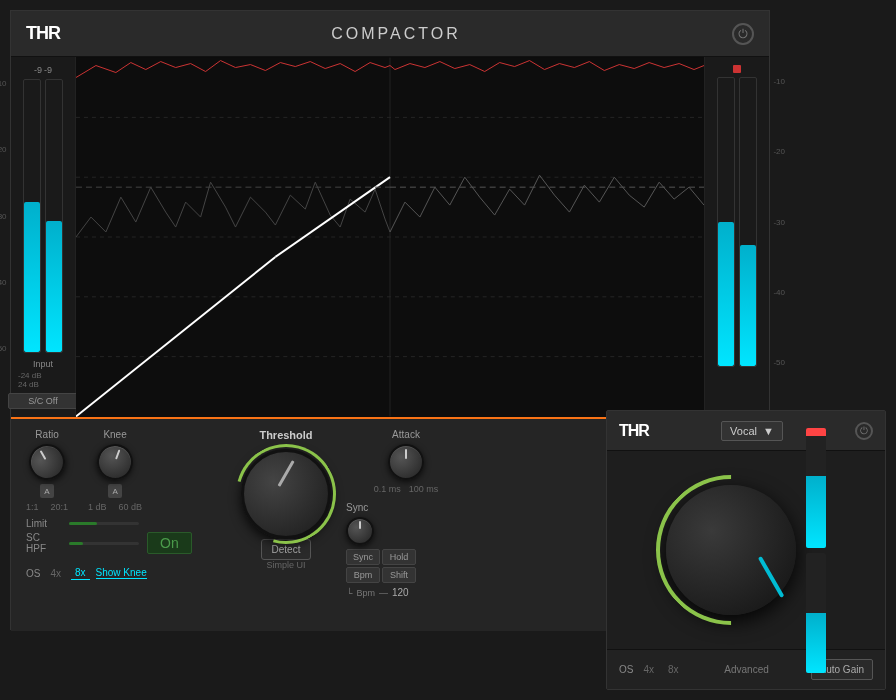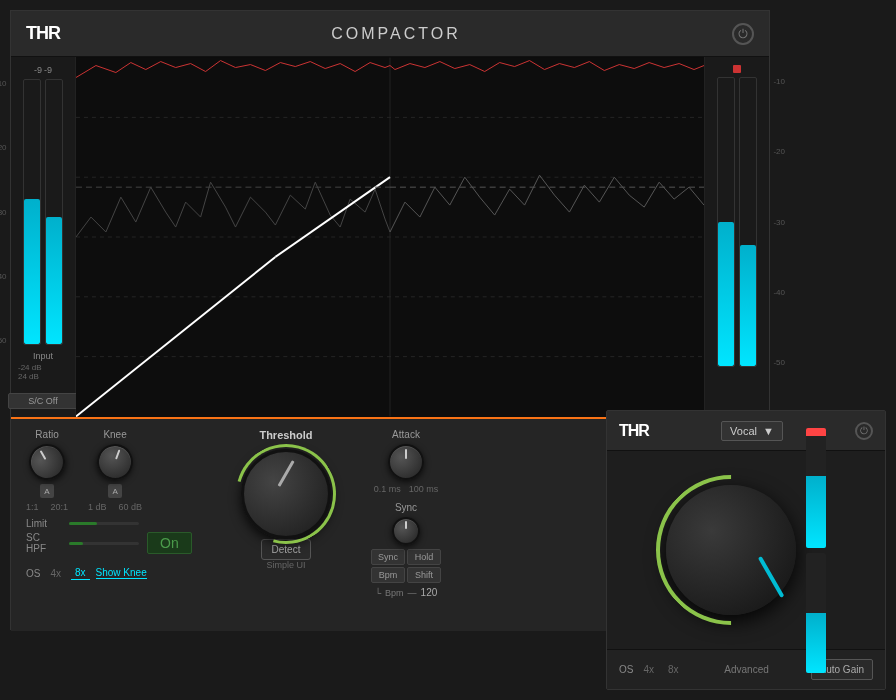--- a/index.html
+++ b/index.html
@@ -195,21 +195,21 @@
     .section-label {
       color: #ccc;
       font-size: 11px;
       font-weight: bold;
       margin-bottom: 8px;
     }
 
     .sync-section {
       display: flex;
       flex-direction: column;
-      align-items: center;
+      align-items: flex-start;
       gap: 4px;
     }
 
     
     .mini-btn {
       background: #333;
       border: 1px solid #444;
       color: #999;
       font-size: 9px;
       padding: 2px 6px;
@@ -606,21 +606,21 @@
           <div class="meter-fill right"></div>
         </div>
       </div>
       <div style="color:#888;font-size:9px;margin-top:6px;">Input</div>
       <div style="display:flex;justify-content:space-between;width:50px;margin-top:2px;">
         <span style="color:#666;font-size:8px;">-24 dB</span>
       </div>
       <div style="display:flex;justify-content:space-between;width:50px;">
         <span style="color:#666;font-size:8px;">24 dB</span>
       </div>
-      <button class="mini-btn" style="margin-top:12px;width:70px;">S/C Off</button>
+      <button class="mini-btn" style="margin-top:4px;width:70px;">S/C Off</button>
     </div>
 
     <div class="main-display">
       <svg class="waveform-svg" viewBox="0 0 630 360">
 
         <rect width="630" height="360" fill="#0d0d0d"></rect>
 
         <line x1="315" y1="0" x2="315" y2="360" stroke="#222" stroke-width="1"></line>
 
         <line x1="0" y1="60" x2="630" y2="60" stroke="#252525" stroke-width="1" stroke-dasharray="4,4"></line>

